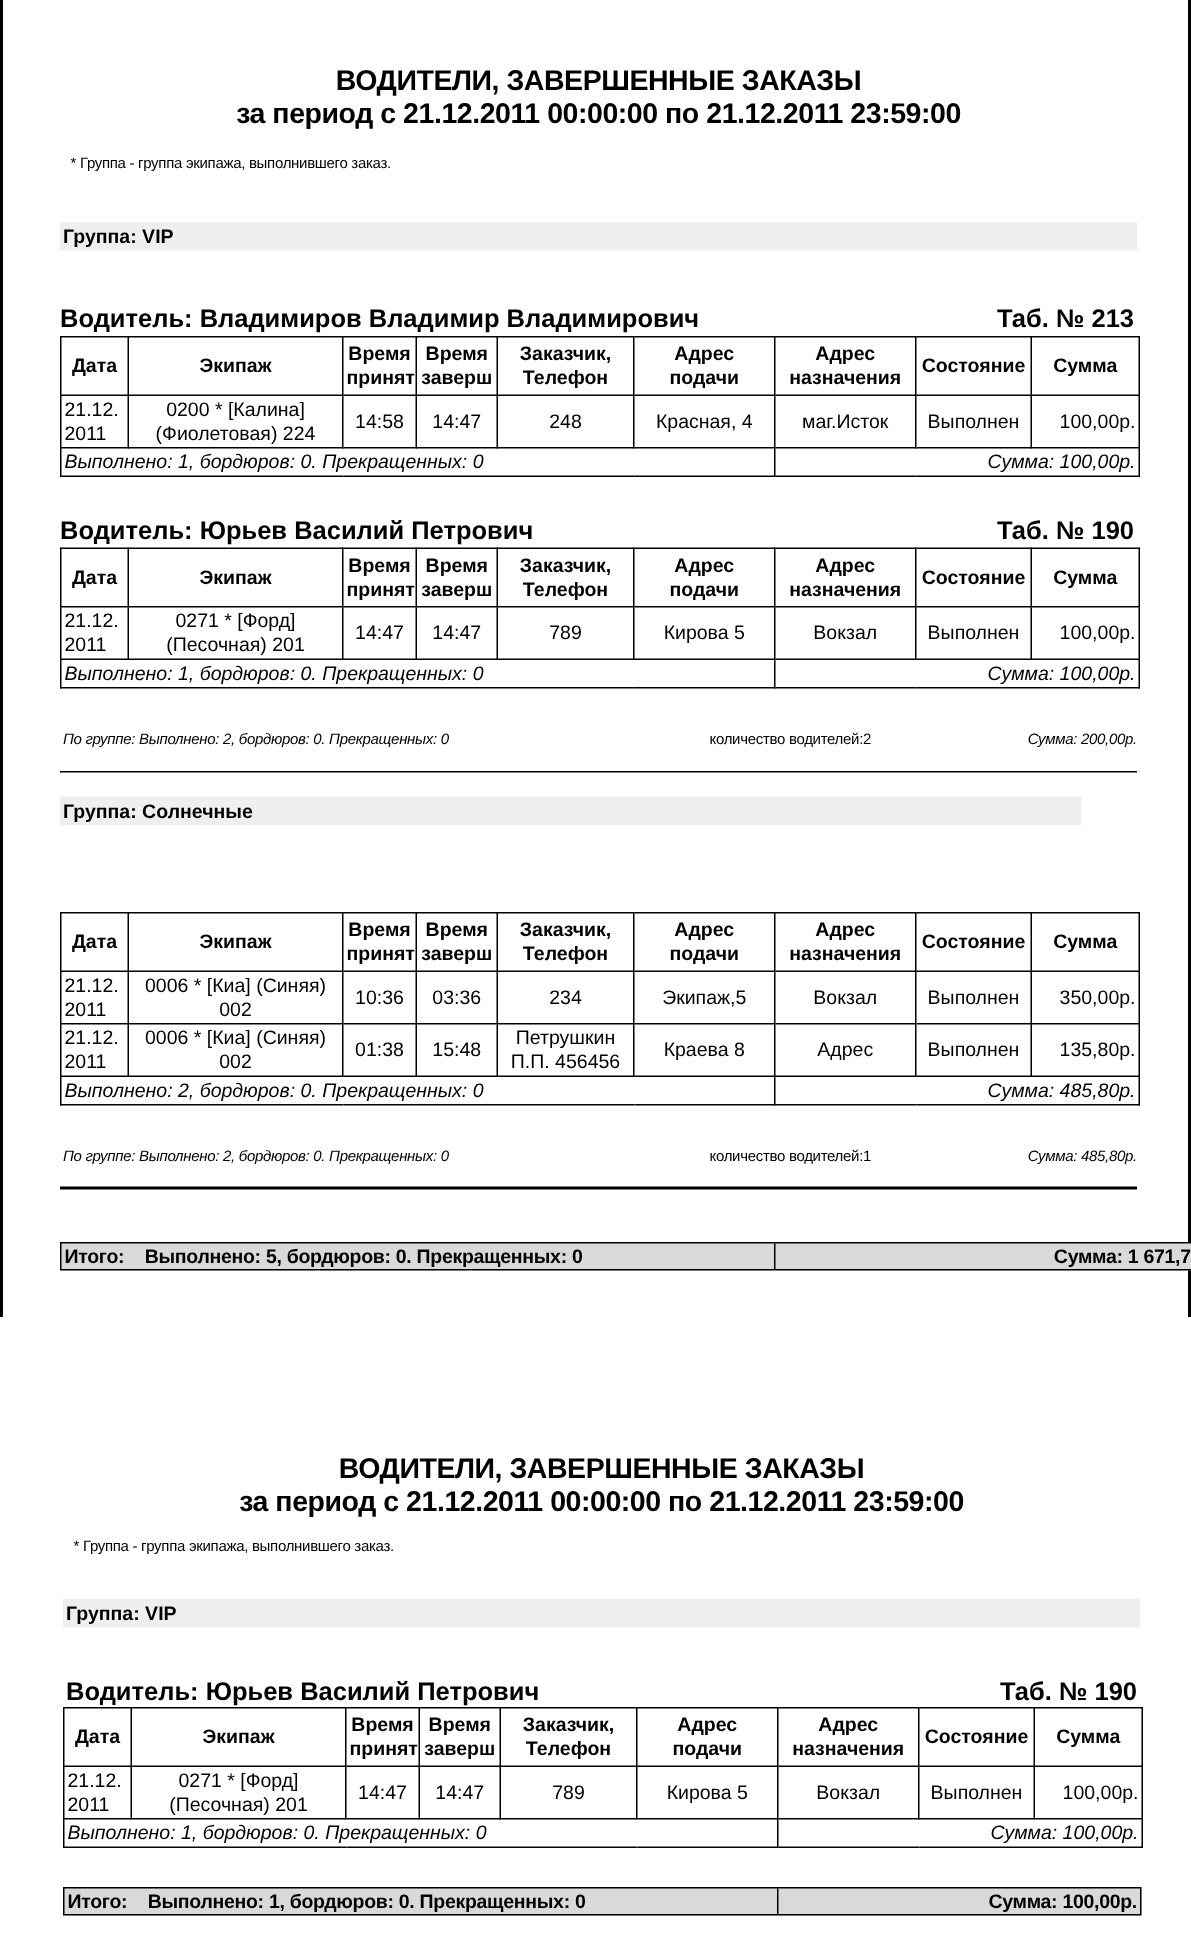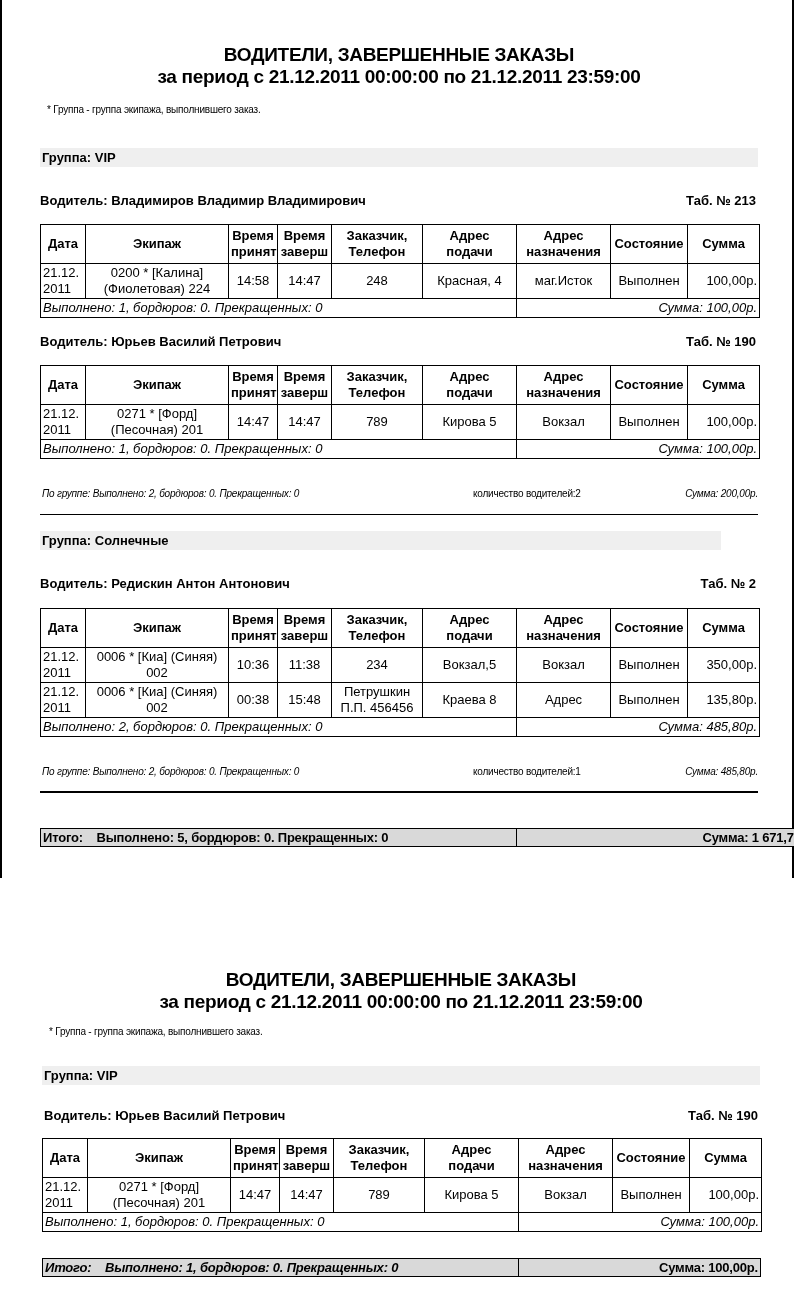--- a/index.html
+++ b/index.html
@@ -4,21 +4,21 @@
 <style>
   html, body { margin: 0; padding: 0; background: #ffffff; }
   body { width: 794px; height: 1301px; position: relative; overflow: hidden;
          font-family: "Liberation Sans", "DejaVu Sans", sans-serif; color: #000; }
   .page { position: absolute; left: 0; width: 794px; }
   .page1 { top: 0; height: 878px; border-left: 2px solid #000; border-right: 2px solid #000; box-sizing: border-box; }
   .page2 { top: 950px; height: 351px; }
   .title { position: absolute; left: 0; width: 794px; text-align: center; font-weight: bold; font-size: 19px; line-height: 22px; letter-spacing: -0.3px; }
   .note { position: absolute; font-size: 10px; letter-spacing: -0.2px; }
   .group-bar { position: absolute; height: 19px; background: #efefef; font-weight: bold; font-size: 13px; line-height: 19px; padding-left: 2px; box-sizing: border-box; }
-  .driver-line { position: absolute; height: 16px; font-weight: bold; font-size: 13px; line-height: 16px; }
+  .driver-line { position: absolute; height: 16px; font-weight: bold; font-size: 17px; line-height: 16px; margin-top: 12px; }
   .driver-line .tab { position: absolute; right: 0; top: 0; }
   table.orders { position: absolute; border-collapse: collapse; table-layout: fixed; font-size: 13px; margin-top: 12px; }
   table.orders th, table.orders td { border: 1px solid #000; padding: 0 2px; text-align: center; vertical-align: middle; overflow: hidden; }
   table.orders th { font-weight: bold; line-height: 16px; height: 38px; }
   table.orders td { line-height: 16px; height: 34px; }
   table.orders td.sum { text-align: right; }
   table.orders td.date { text-align: left; padding-left: 2px; }
   table.orders tr.summary td { height: 18px; font-style: italic; text-align: left; line-height: 16px; }
   table.orders tr.summary td.right { text-align: right; }
   .group-total { position: absolute; font-size: 10px; font-style: italic; height: 14px; line-height: 14px; letter-spacing: -0.2px; }
@@ -187,24 +187,20 @@
 
   <div class="group-total" style="left:40px; top:487px; width:716px;">
     <span>По группе: Выполнено: 2, бордюров: 0. Прекращенных: 0</span>
     <span class="count" style="left:431px;">количество водителей:2</span>
     <span class="gsum">Сумма: 200,00р.</span>
   </div>
   <div class="rule" style="left:38px; top:514px; width:718px;"></div>
 
   <div class="group-bar" style="left:38px; top:531px; width:681px;">Группа: Солнечные</div>
 
-  <div class="driver-line" style="left:38px; top:576px; width:716px;">
-    <span>Водитель: Редискин Антон Антонович</span>
-    <span class="tab">Таб. № 2</span>
-  </div>
   <table class="orders" style="left:38px; top:596px; width:719px;">
     <colgroup>
         <col style="width:45px">
         <col style="width:143px">
         <col style="width:49px">
         <col style="width:54px">
         <col style="width:91px">
         <col style="width:94px">
         <col style="width:94px">
         <col style="width:77px">
@@ -240,40 +236,40 @@
     <tr>
       <td class="date">
             <div>21.12.</div>
             <div>2011</div>
           </td>
       <td>
             <div>0006 * [Киа] (Синяя)</div>
             <div>002</div>
           </td>
       <td>10:36</td>
-      <td>11:38</td>
+      <td>03:36</td>
       <td>
             <div>234</div>
             <div></div>
           </td>
-      <td>Вокзал,5</td>
+      <td>Экипаж,5</td>
       <td>Вокзал</td>
       <td>Выполнен</td>
       <td class="sum">350,00р.</td>
     </tr>
     <tr>
       <td class="date">
             <div>21.12.</div>
             <div>2011</div>
           </td>
       <td>
             <div>0006 * [Киа] (Синяя)</div>
             <div>002</div>
           </td>
-      <td>00:38</td>
+      <td>01:38</td>
       <td>15:48</td>
       <td>
             <div>Петрушкин</div>
             <div>П.П. 456456</div>
           </td>
       <td>Краева 8</td>
       <td>Адрес</td>
       <td>Выполнен</td>
       <td class="sum">135,80р.</td>
     </tr>
@@ -373,17 +369,17 @@
       <td class="sum">100,00р.</td>
     </tr>
     <tr class="summary">
       <td colspan="6">Выполнено: 1, бордюров: 0. Прекращенных: 0</td>
       <td colspan="3" class="right">Сумма: 100,00р.</td>
     </tr>
   </tbody>
     </table>
 
   <div class="grand" style="left:42px; top:308px; width:719px;">
-    <span class="left" style="white-space:pre;font-style:italic;">Итого:    Выполнено: 1, бордюров: 0. Прекращенных: 0</span>
+    <span class="left" style="white-space:pre;">Итого:    Выполнено: 1, бордюров: 0. Прекращенных: 0</span>
     <span class="split" style="left:475px;"></span>
     <span class="right">Сумма: 100,00р.</span>
   </div>
 </div>
 
 </body></html>

